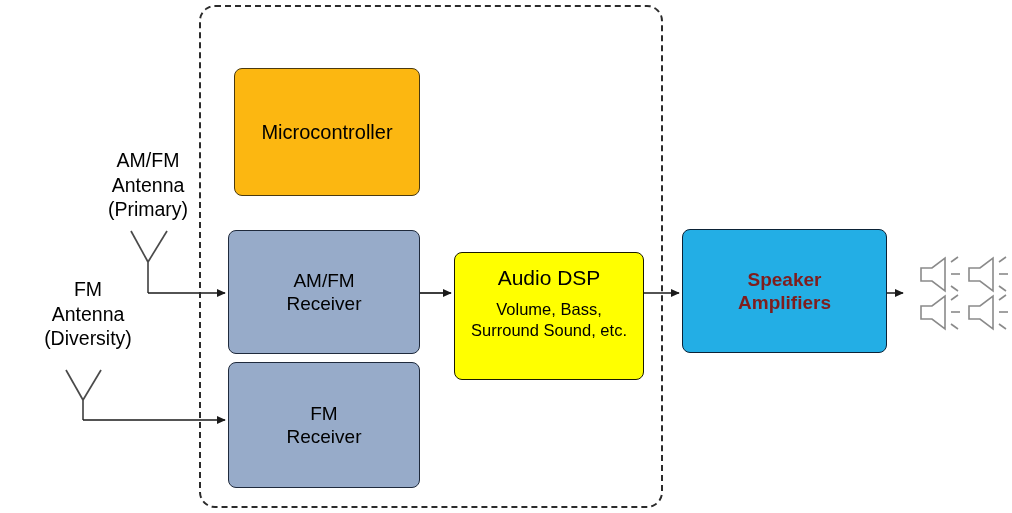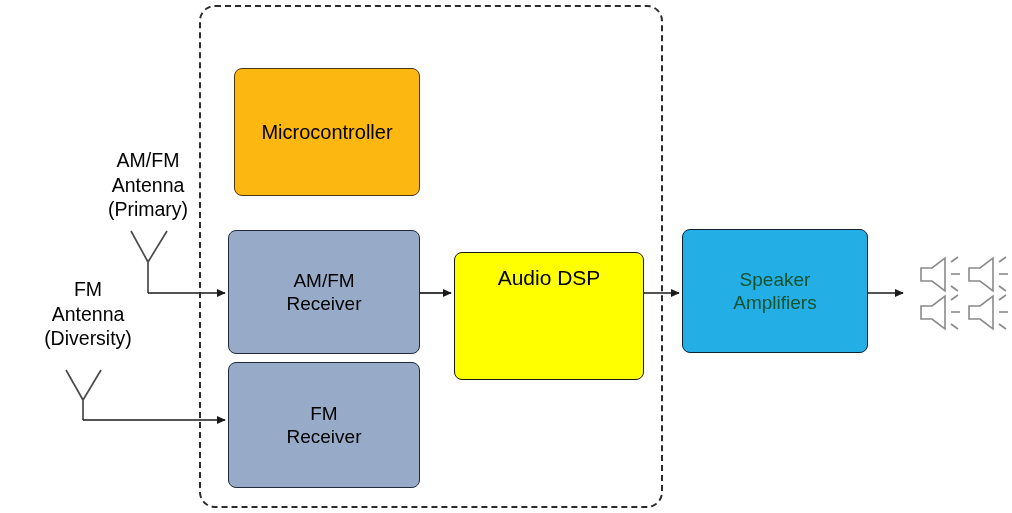--- a/index.html
+++ b/index.html
@@ -88,26 +88,27 @@
     margin-bottom: 8px;
   }
   #node-audio-dsp .node-sub {
     font-size: 16.5px;
     line-height: 1.3;
   }
   
   #node-speaker-amplifiers {
     left: 682px;
     top: 229px;
-    width: 186px;
+    width: 205px;
     height: 124px;
     background: #23aee5;
     border-color: #0b2236;
     font-size: 19px;
-    color: #14532d;
+    color: #7f1d1d;
+    font-weight: bold;
   }
   
   #radio-head-unit-container {
     position: absolute;
     left: 199px;
     top: 5px;
     width: 464px;
     height: 503px;
     box-sizing: border-box;
     border: 2.4px dashed #2b2b2b;
@@ -227,20 +228,22 @@
 Receiver</div>
   </div>
 
   <div id="node-fm-receiver" class="node">
     <div class="node-title">FM
 Receiver</div>
   </div>
 
   <div id="node-audio-dsp" class="node">
     <div class="node-title">Audio DSP</div>
+    <div class="node-sub">Volume, Bass,
+Surround Sound, etc.</div>
   </div>
 
   <div id="node-speaker-amplifiers" class="node">
     <div class="node-title">Speaker
 Amplifiers</div>
   </div>
 
 </div>
 
 </body></html>

